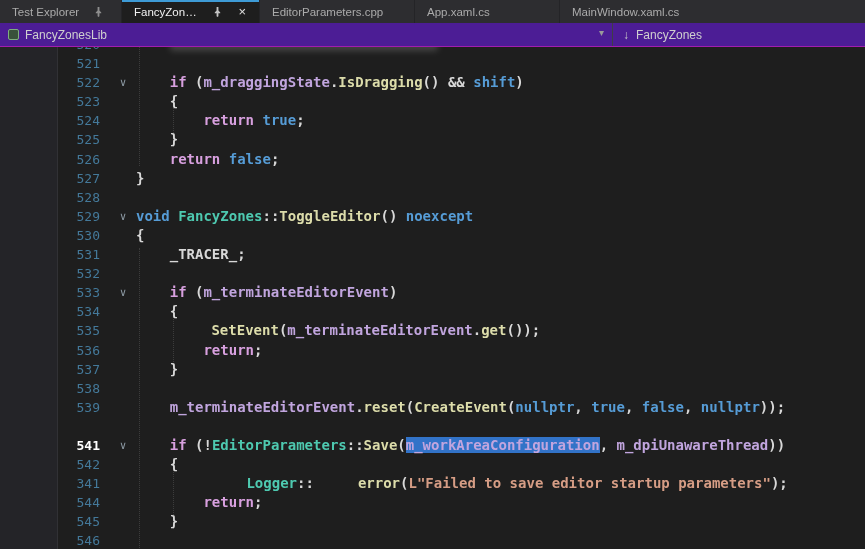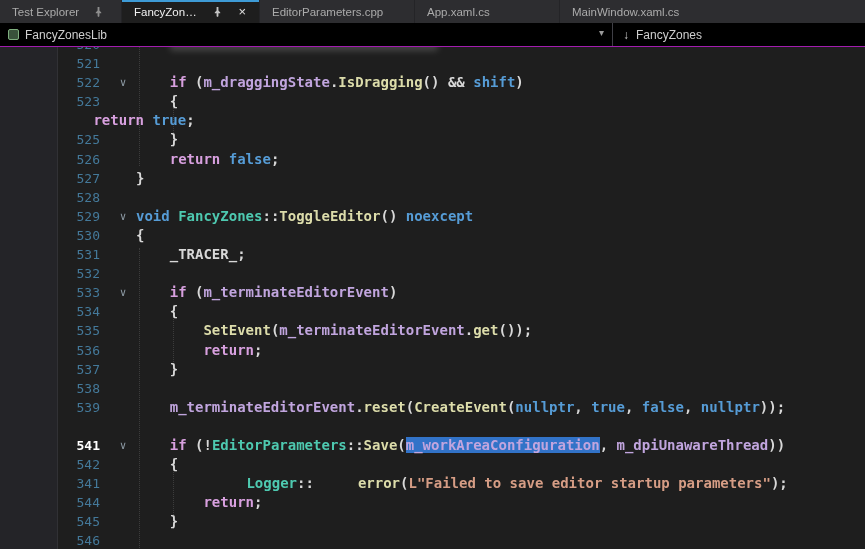--- a/index.html
+++ b/index.html
@@ -21,21 +21,21 @@
   .tab.active{
     background:#1E1E1E;color:#F2F2F2;
     box-shadow:inset 0 2px 0 #3E9BD6;
   }
   .pin-glyph{flex:0 0 auto;opacity:.85;}
   .close-x{
     font-size:13px;line-height:13px;color:#E0E0E0;padding:0 1px;flex:0 0 auter;
   }
   
   .navbar{
-    display:flex;height:23px;background:#000000;border-bottom:1px solid #a21caf;
+    display:flex;height:23px;background:#4c1d95;border-bottom:1px solid #a21caf;
     align-items:stretch;font-size:12px;color:#CFCFCF;
   }
   .nav-dd{display:flex;align-items:center;gap:6px;position:relative;box-sizing:border-box;}
   .nav-dd.project{width:612px;padding-left:8px;}
   .nav-dd.scope{flex:1;padding-left:10px;gap:7px;}
   .dd-arrow{position:absolute;right:8px;top:4px;color:#9A9A9A;font-size:10px;}
   .proj-icon{
     width:11px;height:11px;box-sizing:border-box;border:1px solid #7FAF7F;
     background:#39523B;border-radius:2px;display:inline-block;
   }
@@ -129,20 +129,21 @@
         <span class="lnum">522</span>
         <span class="fold">∨</span>
         <span class="code">    <span style="color: rgb(216, 160, 223);">if</span><span style="color: rgb(216, 216, 216);"> (</span><span style="color: rgb(193, 165, 222);">m_draggingState</span><span style="color: rgb(216, 216, 216);">.</span><span style="color: rgb(220, 220, 170);">IsDragging</span><span style="color: rgb(216, 216, 216);">() </span><span style="color: rgb(216, 216, 216);">&amp;&amp; </span><span style="color: rgb(86, 156, 214);">shift</span><span style="color: rgb(216, 216, 216);">)</span></span>
       </div>
       <div class="row">
         <span class="lnum">523</span>
         <span class="fold"></span>
         <span class="code">    <span style="color: rgb(216, 216, 216);">{</span></span>
       </div>
       <div class="row">
+        <span class="lnum">524</span>
         <span class="fold"></span>
         <span class="code">        <span style="color: rgb(216, 160, 223);">return </span><span style="color: rgb(86, 156, 214);">true</span><span style="color: rgb(216, 216, 216);">;</span></span>
       </div>
       <div class="row">
         <span class="lnum">525</span>
         <span class="fold"></span>
         <span class="code">    <span style="color: rgb(216, 216, 216);">}</span></span>
       </div>
       <div class="row">
         <span class="lnum">526</span>
@@ -185,21 +186,21 @@
         <span class="code">    <span style="color: rgb(216, 160, 223);">if</span><span style="color: rgb(216, 216, 216);"> (</span><span style="color: rgb(193, 165, 222);">m_terminateEditorEvent</span><span style="color: rgb(216, 216, 216);">)</span></span>
       </div>
       <div class="row">
         <span class="lnum">534</span>
         <span class="fold"></span>
         <span class="code">    <span style="color: rgb(216, 216, 216);">{</span></span>
       </div>
       <div class="row">
         <span class="lnum">535</span>
         <span class="fold"></span>
-        <span class="code">        <span style="color: rgb(220, 220, 170);">SetEvent</span><span style="color: rgb(216, 216, 216);">(</span><span style="color: rgb(193, 165, 222);">m_terminateEditorEvent</span><span style="color: rgb(216, 216, 216);">.</span><span style="color: rgb(220, 220, 170);">get</span><span style="color: rgb(216, 216, 216);">());</span></span>
+        <span class="code">        <span style="color: rgb(220, 220, 170); margin-left: 8px;">SetEvent</span><span style="color: rgb(216, 216, 216);">(</span><span style="color: rgb(193, 165, 222);">m_terminateEditorEvent</span><span style="color: rgb(216, 216, 216);">.</span><span style="color: rgb(220, 220, 170);">get</span><span style="color: rgb(216, 216, 216);">());</span></span>
       </div>
       <div class="row">
         <span class="lnum">536</span>
         <span class="fold"></span>
         <span class="code">        <span style="color: rgb(216, 160, 223);">return</span><span style="color: rgb(216, 216, 216);">;</span></span>
       </div>
       <div class="row">
         <span class="lnum">537</span>
         <span class="fold"></span>
         <span class="code">    <span style="color: rgb(216, 216, 216);">}</span></span>

